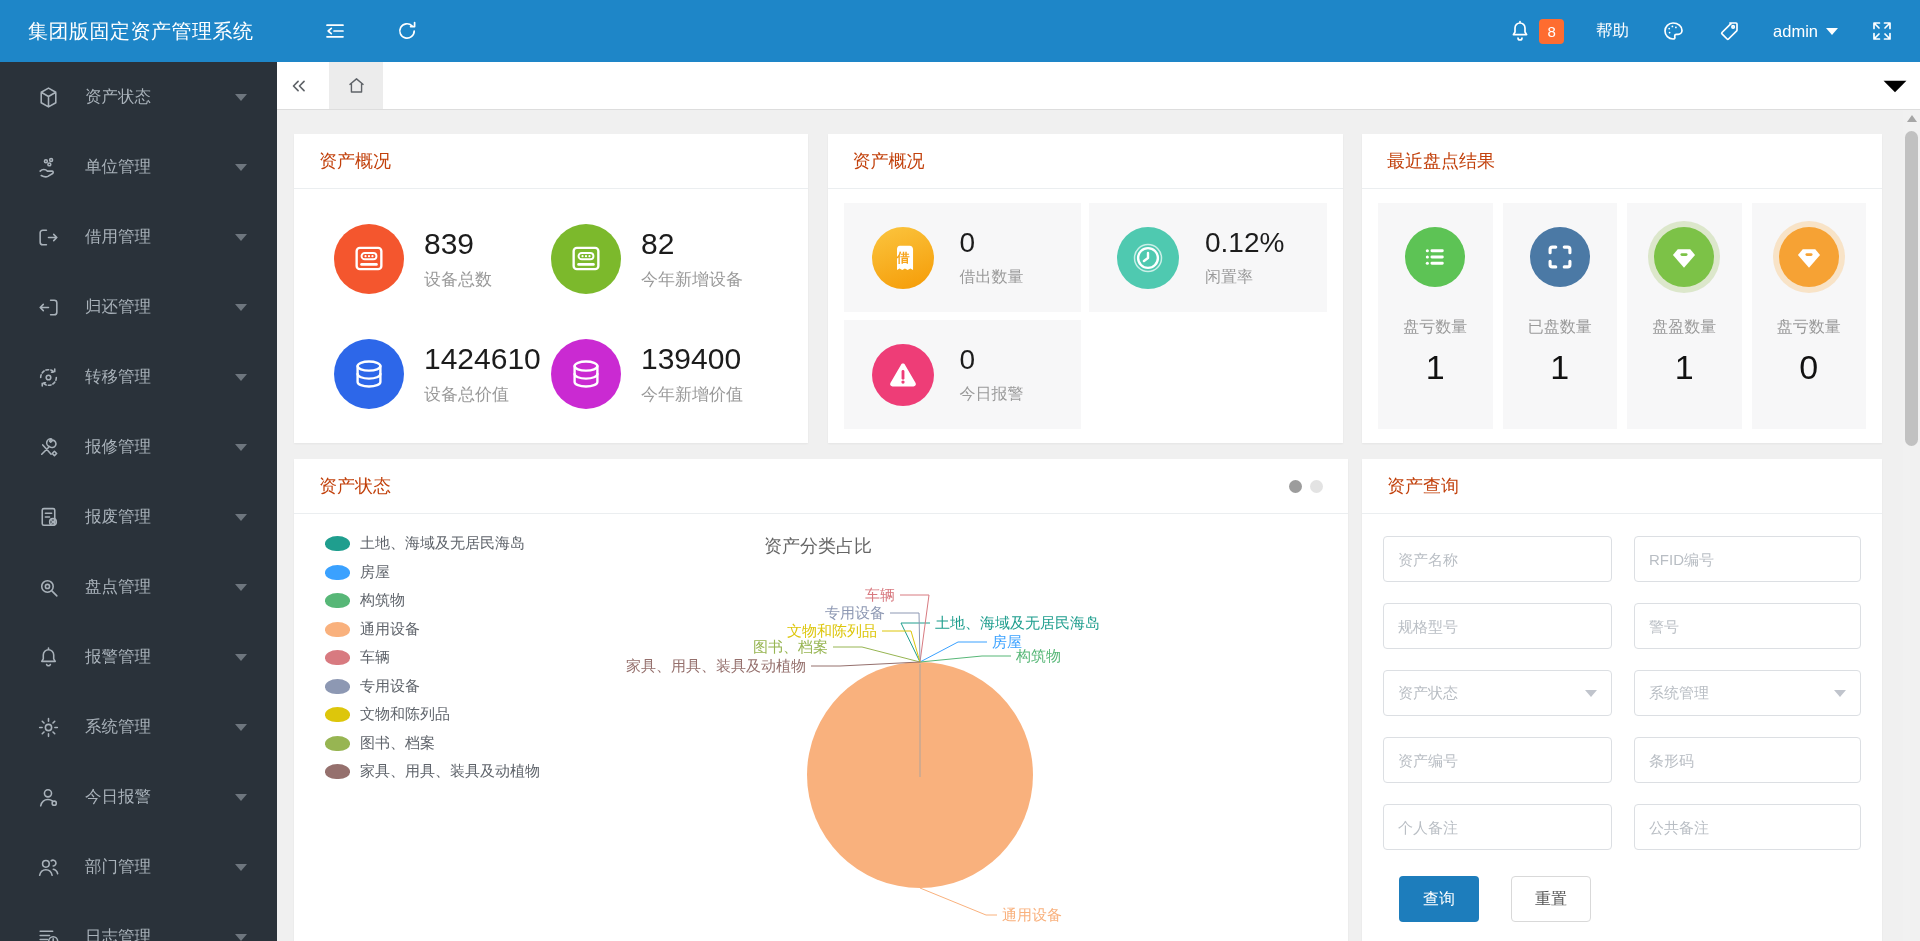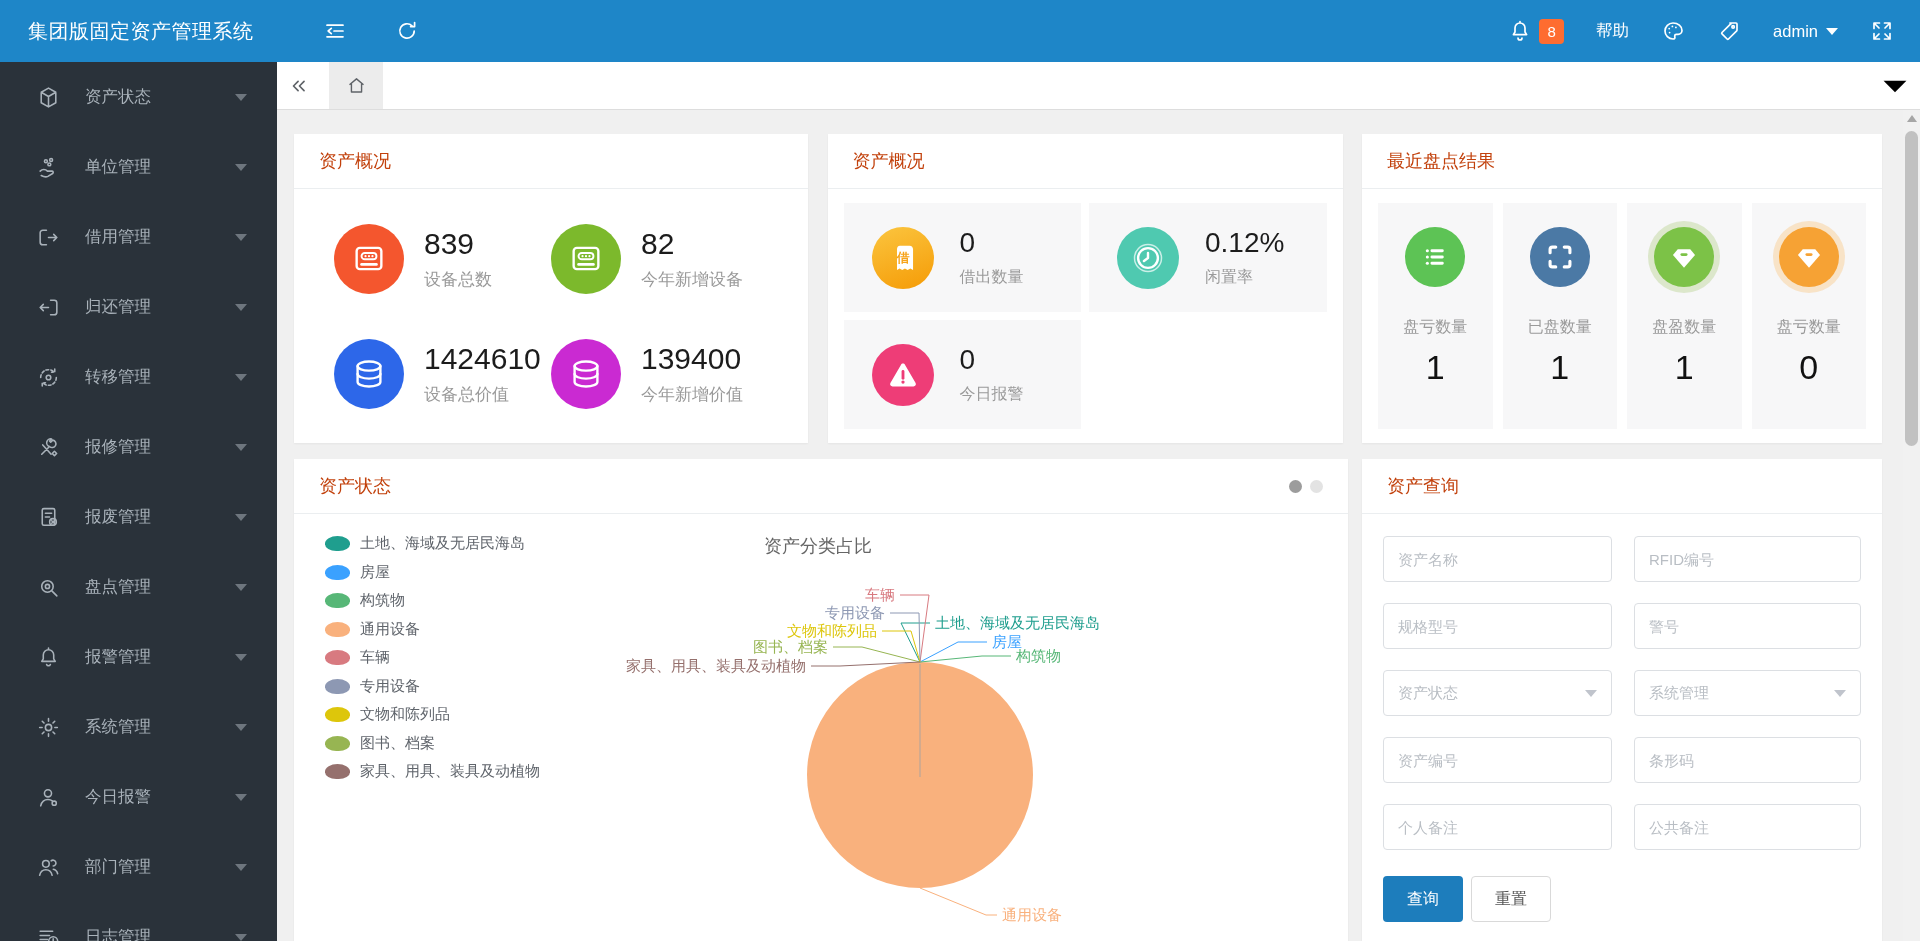--- a/index.html
+++ b/index.html
@@ -83,21 +83,21 @@
   .lgd-lab { margin-left:10px; font-size:15px; color:#5f646b; white-space:nowrap; }
   .chart-svg { position:absolute; left:0; top:0; }
 
   
   .c5-body { padding:22px 21px; }
   .fgrid { display:grid; grid-template-columns:229px 227px; column-gap:22px; row-gap:21px; }
   .finput { height:46px; border:1px solid #dcdfe3; border-radius:4px; padding:0 14px; font-size:15px; color:#333; width:100%; background:#fff; font-family:inherit; }
   .finput::placeholder { color:#b9bec4; }
   .fselect { position:relative; height:46px; border:1px solid #dcdfe3; border-radius:4px; display:flex; align-items:center; padding:0 14px; font-size:15px; color:#b9bec4; cursor:pointer; background:#fff; }
   .fselect .sel-caret { position:absolute; right:14px; width:0; height:0; border-left:6px solid transparent; border-right:6px solid transparent; border-top:7px solid #c0c4cc; }
-  .btn-row { margin-top:26px; display:flex; gap:8px; }
+  .btn-row { margin-top:26px; display:flex; gap:32px;margin-left:16px; }
   .btn { height:46px; width:80px; border-radius:4px; font-size:16px; display:flex; align-items:center; justify-content:center; cursor:pointer; font-family:inherit; border:none; }
   .btn-primary { background:#1d7dbc; color:#fff; }
   .btn-plain { background:#fff; color:#555; border:1px solid #d9d9d9; }
 
   
   .scrollbar { position:absolute; right:0; top:110px; width:17px; height:831px; background:#f1f1f1; z-index:40; }
   .sb-arrow { width:17px; height:17px; display:flex; align-items:center; justify-content:center; cursor:pointer; }
   .sb-arrow .tri { width:0; height:0; border-left:5px solid transparent; border-right:5px solid transparent; border-bottom:7px solid #a6a6a6; }
   .sb-thumb { position:absolute; left:2px; top:21px; width:13px; height:315px; background:#c1c1c1; border-radius:7px; cursor:pointer; }
 </style>

